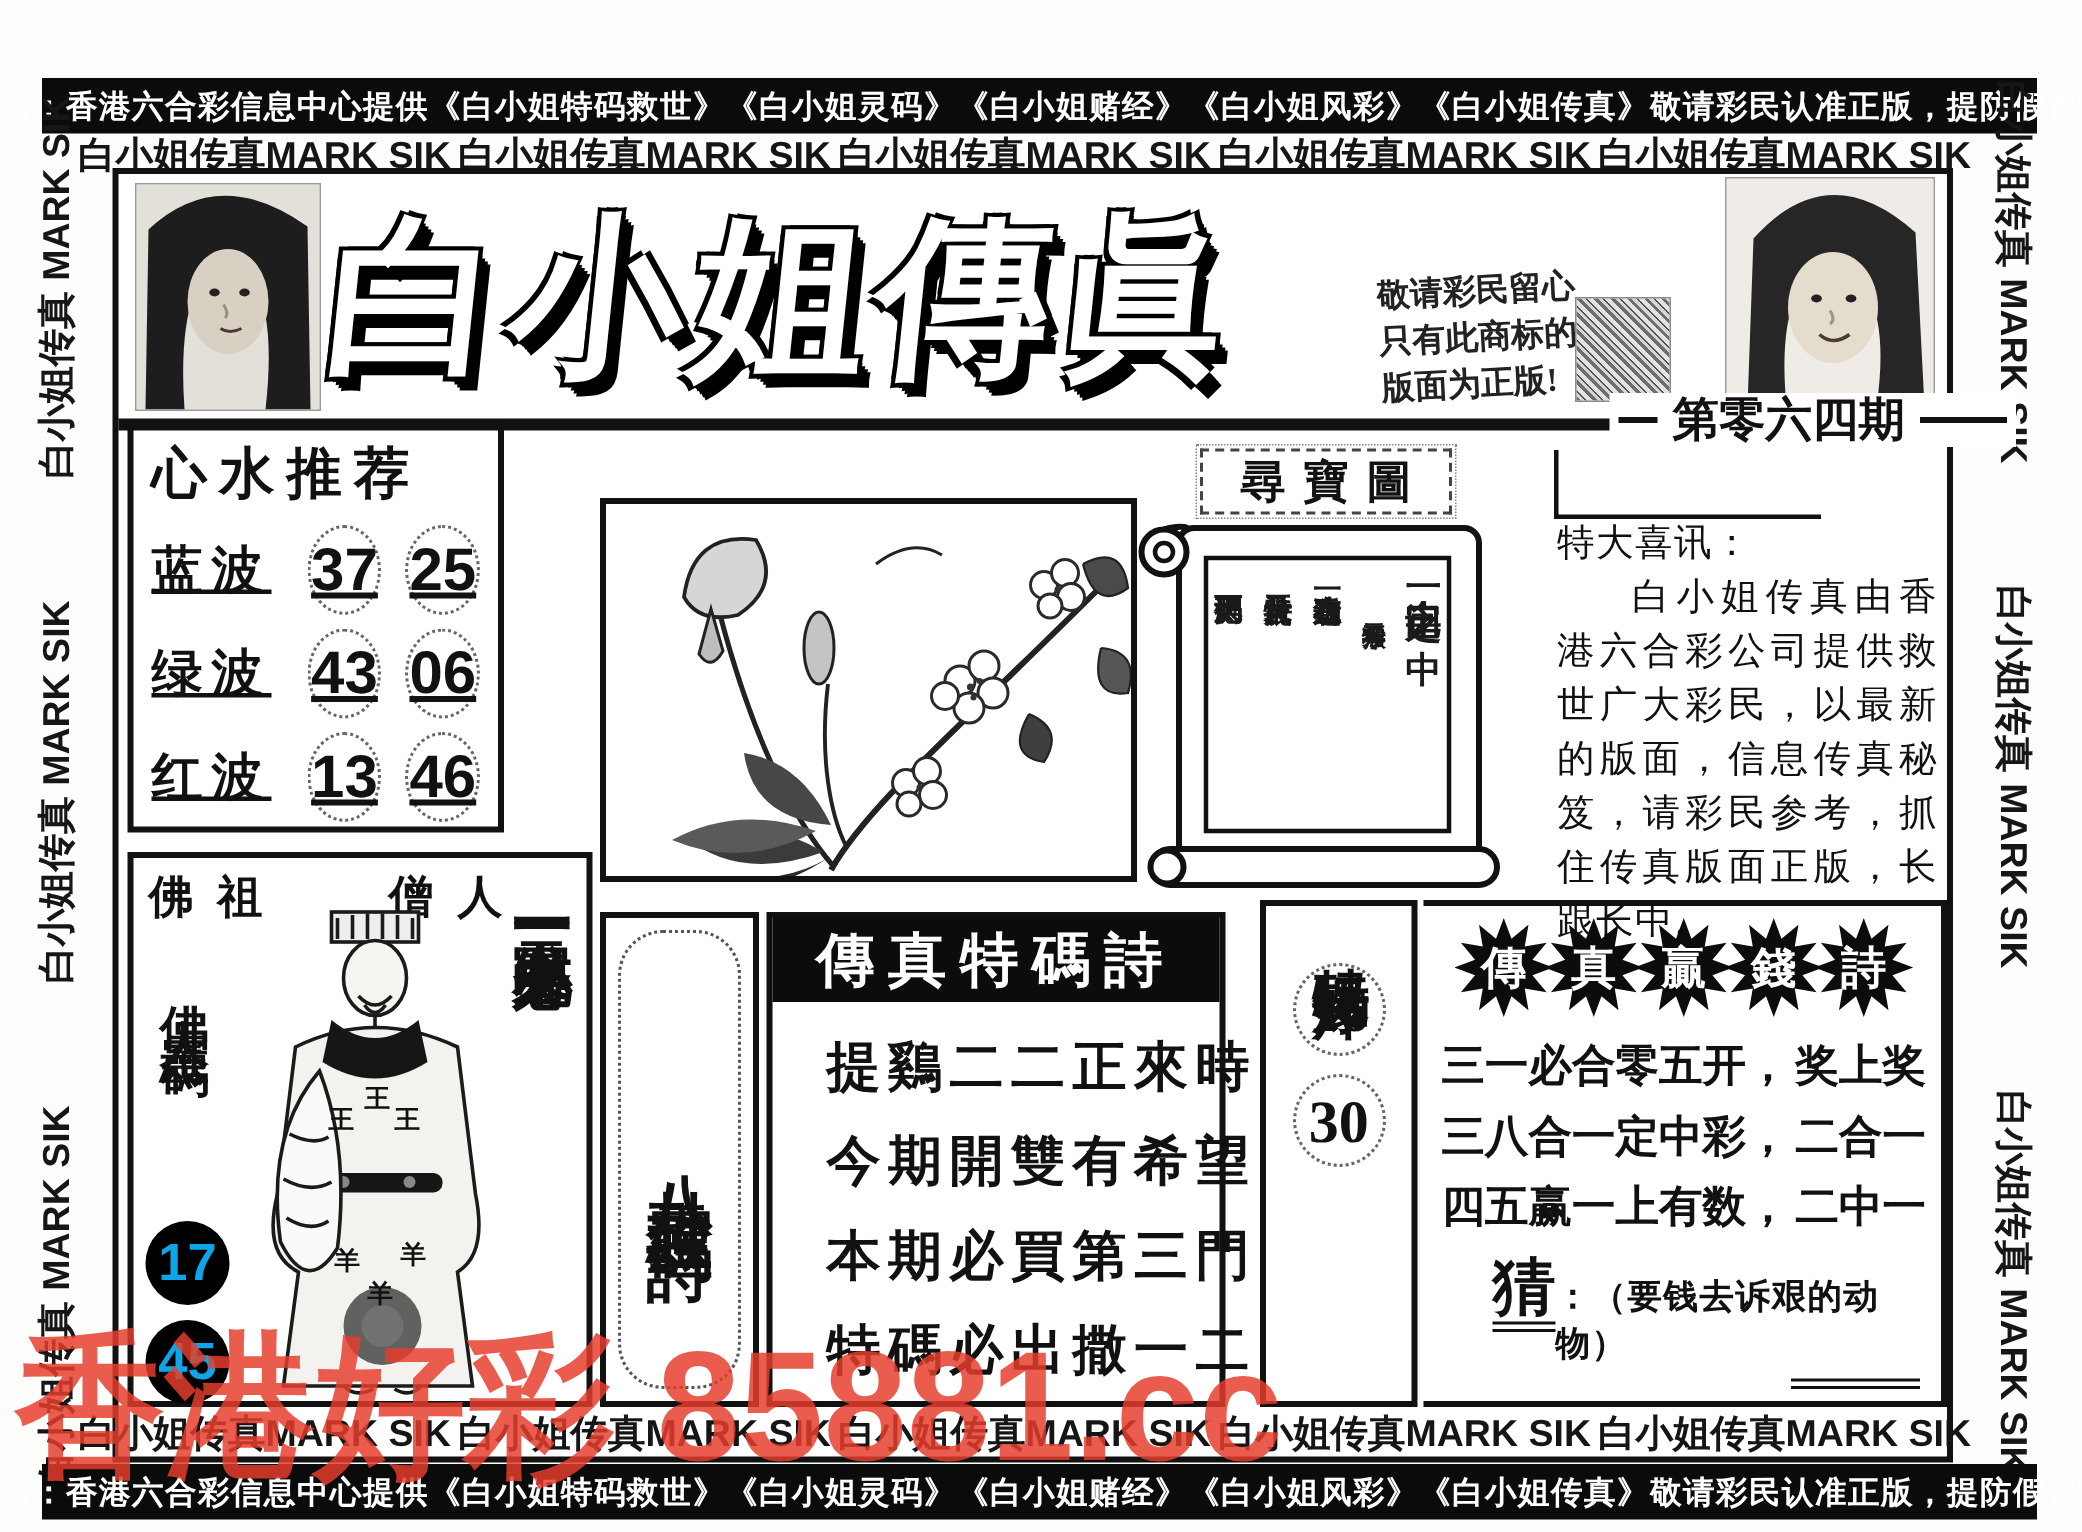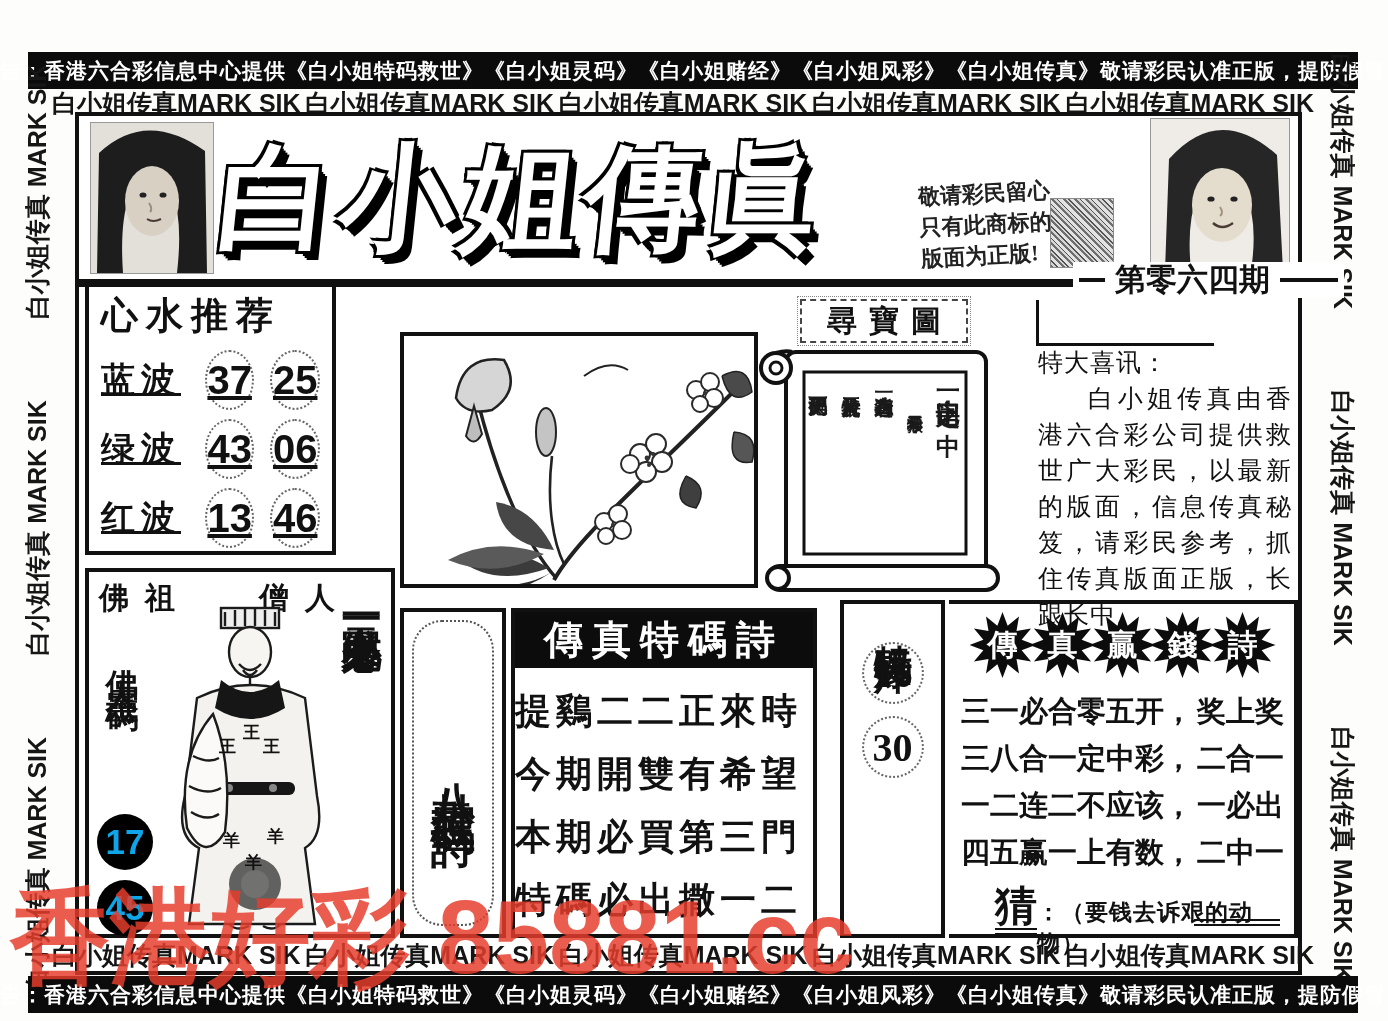--- a/index.html
+++ b/index.html
@@ -150,21 +150,21 @@
   #bagua-title { writing-mode:vertical-rl; text-orientation:upright; font-size:44px; font-weight:800; letter-spacing:10px; }
   
   #fax-poem-panel {
     position:absolute; left:511px; top:608px; width:306px; height:330px;
     border:4px solid #111;
   }
   #fax-poem-header {
     height:56px; background:#0c0c0c; color:#fff; display:flex; align-items:center;
     justify-content:center; font-size:39px; font-weight:800; letter-spacing:9px;
   }
-  #fax-poem-body { padding:12px 14px 0 0; }
+  #fax-poem-body { padding:12px 14px 0 0;margin-left:36px; }
   .fax-line { font-size:36px; font-weight:600; letter-spacing:5px; line-height:63px; white-space:nowrap; }
   
   #burst-panel {
     position:absolute; left:840px; top:600px; width:105px; height:338px;
     border:4px solid #111; display:flex; flex-direction:column; align-items:center; padding-top:10px;
   }
   #burst-title { writing-mode:vertical-rl; text-orientation:upright; font-size:38px; font-weight:800; letter-spacing:4px; }
   .burst-circle {
     width:62px; height:62px; border:2px dotted #666; border-radius:50%;
     display:flex; align-items:center; justify-content:center; margin-top:12px;
@@ -421,24 +421,20 @@
     <div id="win-lines">
       <div class="win-line">
         <span>三一必合零五开，</span>
         <span>奖上奖</span>
       </div>
       <div class="win-line">
         <span>三八合一定中彩，</span>
         <span>二合一</span>
       </div>
       <div class="win-line">
-        <span>一二连二不应该，</span>
-        <span>一必出</span>
-      </div>
-      <div class="win-line">
         <span>四五赢一上有数，</span>
         <span>二中一</span>
       </div>
     </div>
     <div id="win-riddle">
       <span id="riddle-head">猜</span>
       <span id="riddle-body">：（要钱去诉艰的动物）</span>
     </div>
     <div id="riddle-rule"></div>
   </div>

